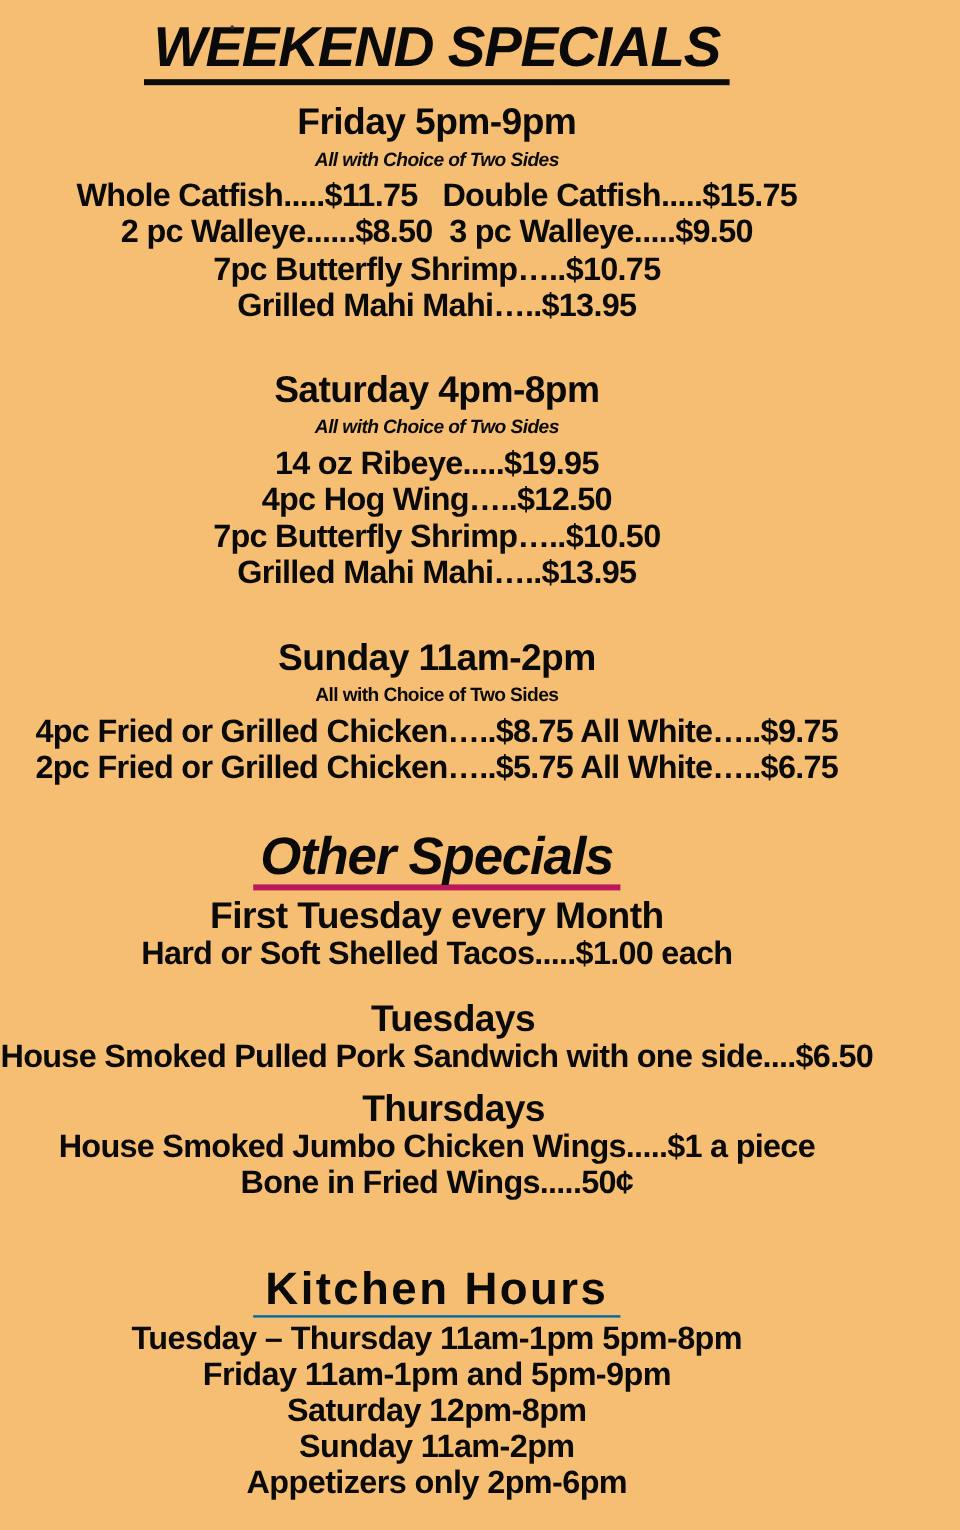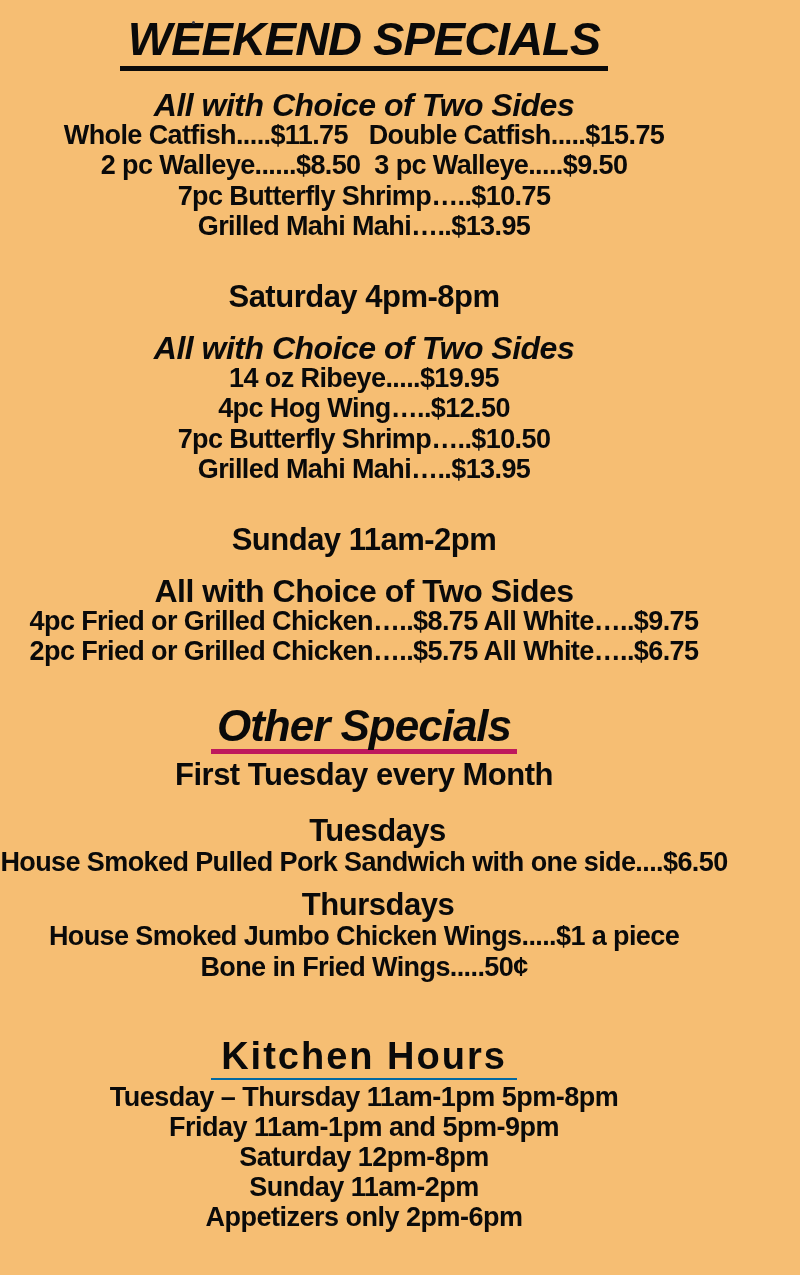--- a/index.html
+++ b/index.html
@@ -39,24 +39,23 @@
     padding: 0 8px 1px 8px;
   }
   .sec-heading {
     font-size: 31px;
     line-height: 34px;
     letter-spacing: -0.5px;
   }
   .day-gap-1 { margin-top: 14px; }
   .day-gap   { margin-top: 38px; }
   .note {
-    font-size: 32px;
+    font-size: 16px;
     line-height: 29px;
     letter-spacing: -0.5px;
-    margin-top: 20px;
   }
   .note.italic { font-style: italic; }
   .item {
     font-size: 27px;
     line-height: 30.5px;
     letter-spacing: -0.6px;
     white-space: pre;
   }
   .other-title-wrap { margin-top: 36px; }
   .other-title {
@@ -100,20 +99,21 @@
 
 <div class="speck"></div>
 
 <div class="menu">
 
   <div class="title-wrap">
     <span class="main-title">WEEKEND SPECIALS</span>
   </div>
 
   <section>
+    <div class="sec-heading day-gap-1">Friday 5pm-9pm</div>
     <div class="note italic">All with Choice of Two Sides</div>
     <div class="item">Whole Catfish.....$11.75   Double Catfish.....$15.75</div>
     <div class="item">2 pc Walleye......$8.50  3 pc Walleye.....$9.50</div>
     <div class="item">7pc Butterfly Shrimp…..$10.75</div>
     <div class="item">Grilled Mahi Mahi…..$13.95</div>
   </section>
 
   <section>
     <div class="sec-heading day-gap">Saturday 4pm-8pm</div>
     <div class="note italic">All with Choice of Two Sides</div>
@@ -129,20 +129,21 @@
     <div class="item">4pc Fried or Grilled Chicken…..$8.75 All White…..$9.75</div>
     <div class="item">2pc Fried or Grilled Chicken…..$5.75 All White…..$6.75</div>
   </section>
 
   <section>
     <div class="other-title-wrap">
       <span class="other-title">Other Specials</span>
     </div>
 
     <div class="sub-heading sub-gap-first">First Tuesday every Month</div>
+    <div class="item">Hard or Soft Shelled Tacos.....$1.00 each</div>
 
     <div class="sub-heading sub-gap-tue">Tuesdays</div>
     <div class="item">House Smoked Pulled Pork Sandwich with one side....$6.50</div>
 
     <div class="sub-heading sub-gap-thu">Thursdays</div>
     <div class="item">House Smoked Jumbo Chicken Wings.....$1 a piece</div>
     <div class="item">Bone in Fried Wings.....50¢</div>
   </section>
 
   <section>

